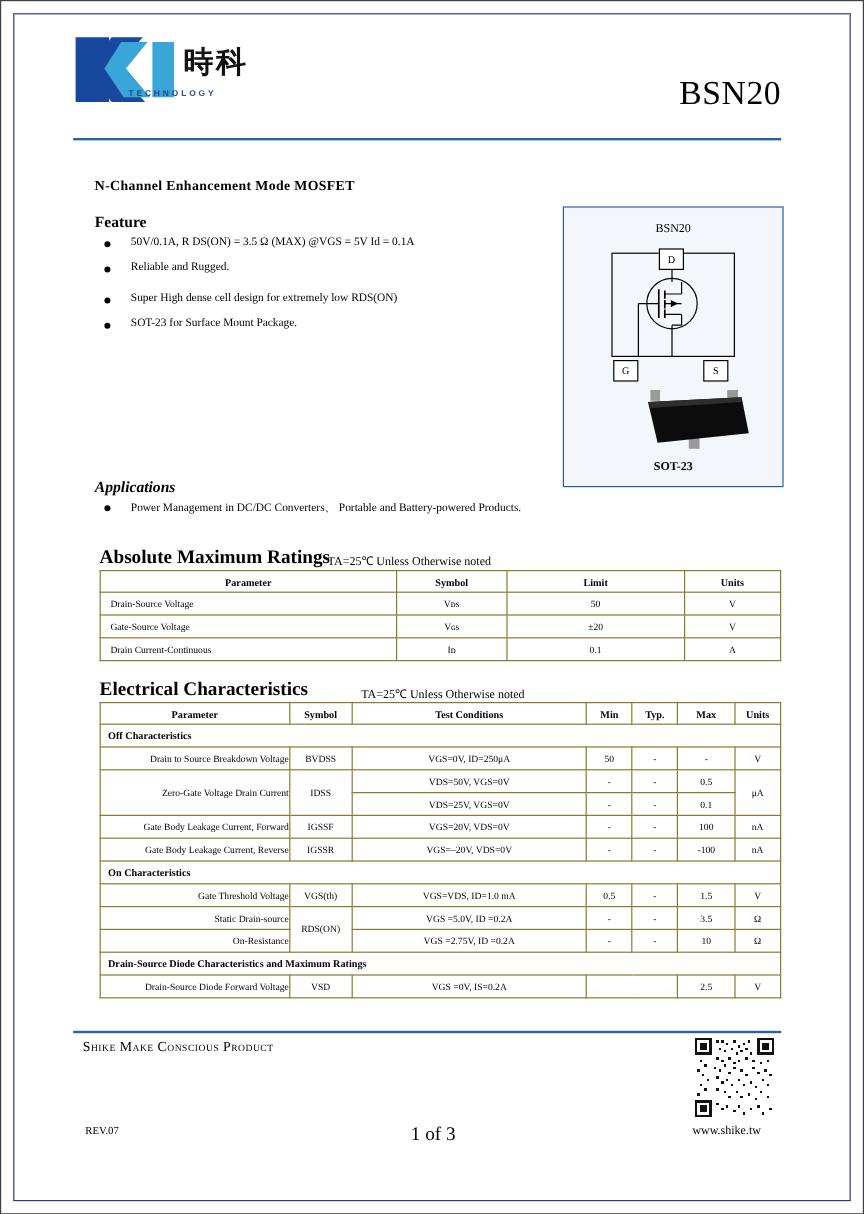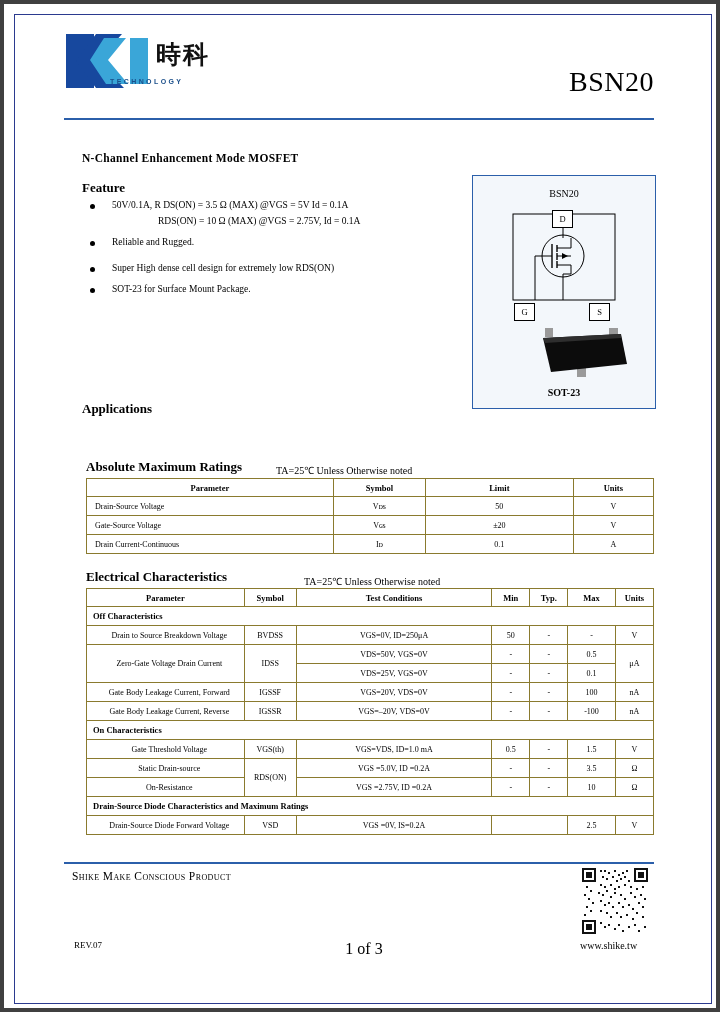--- a/index.html
+++ b/index.html
@@ -14,21 +14,21 @@
     color: #000;
     position: relative;
     overflow: hidden;
   }
   .page {
     position: absolute;
     left: 0; top: 0;
     width: 720px;
     height: 1012px;
     box-sizing: border-box;
-    border: 4px solid #404040;
+    border: 1px solid #404040;
     padding: 0;
   }
   .inner {
     position: absolute;
     left: 10px; top: 10px;
     width: 698px;
     height: 990px;
     border: 1px solid #2b3a8f;
     box-sizing: border-box;
   }
@@ -189,33 +189,34 @@
     height: 58px;
   }
 
   
   .apps-h {
     position: absolute;
     left: 78px;
     top: 397px;
     font-size: 13px;
     font-weight: bold;
+    font-style: italic;
   }
   .apps-body {
     position: absolute;
     left: 82px;
     top: 416px;
     width: 430px;
     font-size: 9.5px;
   }
 
   
   .tbl-h {
     position: absolute;
-    font-size: 13px;
+    font-size: 16px;
     font-weight: bold;
   }
   .tbl-note {
     position: absolute;
     font-size: 10px;
     font-family: "Liberation Serif", serif;
   }
   table {
     position: absolute;
     border-collapse: collapse;
@@ -248,21 +249,21 @@
     left: 82px;
     top: 584px;
     width: 568px;
   }
   .ec th {
     font-weight: bold;
     font-size: 8.5px;
     height: 17px;
   }
   .ec td.left {
-    text-align: center;
+    text-align: right;
     padding-left: 8px;
   }
   .ec td.grp {
     text-align: left;
     padding-left: 6px;
     font-weight: bold;
     font-size: 8.5px;
   }
 
   
@@ -346,21 +347,20 @@
   </div>
   <div class="header-rule"></div>
 
   <div class="title-main">N-Channel  Enhancement  Mode  MOSFET</div>
   <div class="feature-h">Feature</div>
 
   <div class="bullets">
     <div class="b-row">
       <span class="dot"></span>
       <span>50V/0.1A,  R DS(ON) = 3.5 Ω (MAX)    @VGS = 5V    Id = 0.1A</span>
-      <span class="sub">RDS(ON) = 10 Ω (MAX)    @VGS = 2.75V, Id = 0.1A</span>
     </div>
     <div class="b-row">
       <span class="dot"></span>
       <span>Reliable and Rugged.</span>
     </div>
     <div class="b-row" style="margin-top:14px;">
       <span class="dot"></span>
       <span>Super High dense cell design for extremely low RDS(ON)</span>
     </div>
     <div class="b-row">
@@ -398,20 +398,26 @@
       <rect x="8" y="4" width="8" height="9" fill="#9a9a9a"></rect>
       <rect x="72" y="4" width="9" height="9" fill="#9a9a9a"></rect>
       <rect x="40" y="44" width="9" height="9" fill="#9a9a9a"></rect>
       <polygon points="6,14 84,10 90,40 14,48" fill="#0c0c0c"></polygon>
       <polygon points="6,14 84,10 84,14 8,19" fill="#2e2e2e"></polygon>
     </svg>
     <div class="sot-label">SOT-23</div>
   </div>
 
   <div class="apps-h">Applications</div>
+  <div class="apps-body">
+    <div class="b-row">
+      <span class="dot"></span>
+      <span>Power Management in DC/DC Converters、 Portable and Battery-powered Products.</span>
+    </div>
+  </div>
 
   <div class="tbl-h" style="left:82px; top:455px;">Absolute Maximum Ratings</div>
   <div class="tbl-note" style="left:272px; top:459px;">TA=25℃  Unless Otherwise noted</div>
 
   <table class="amr">
     <tbody>
         <tr>
       <th style="width:248px;">Parameter</th>
       <th style="width:92px;">Symbol</th>
       <th style="width:148px;">Limit</th>

